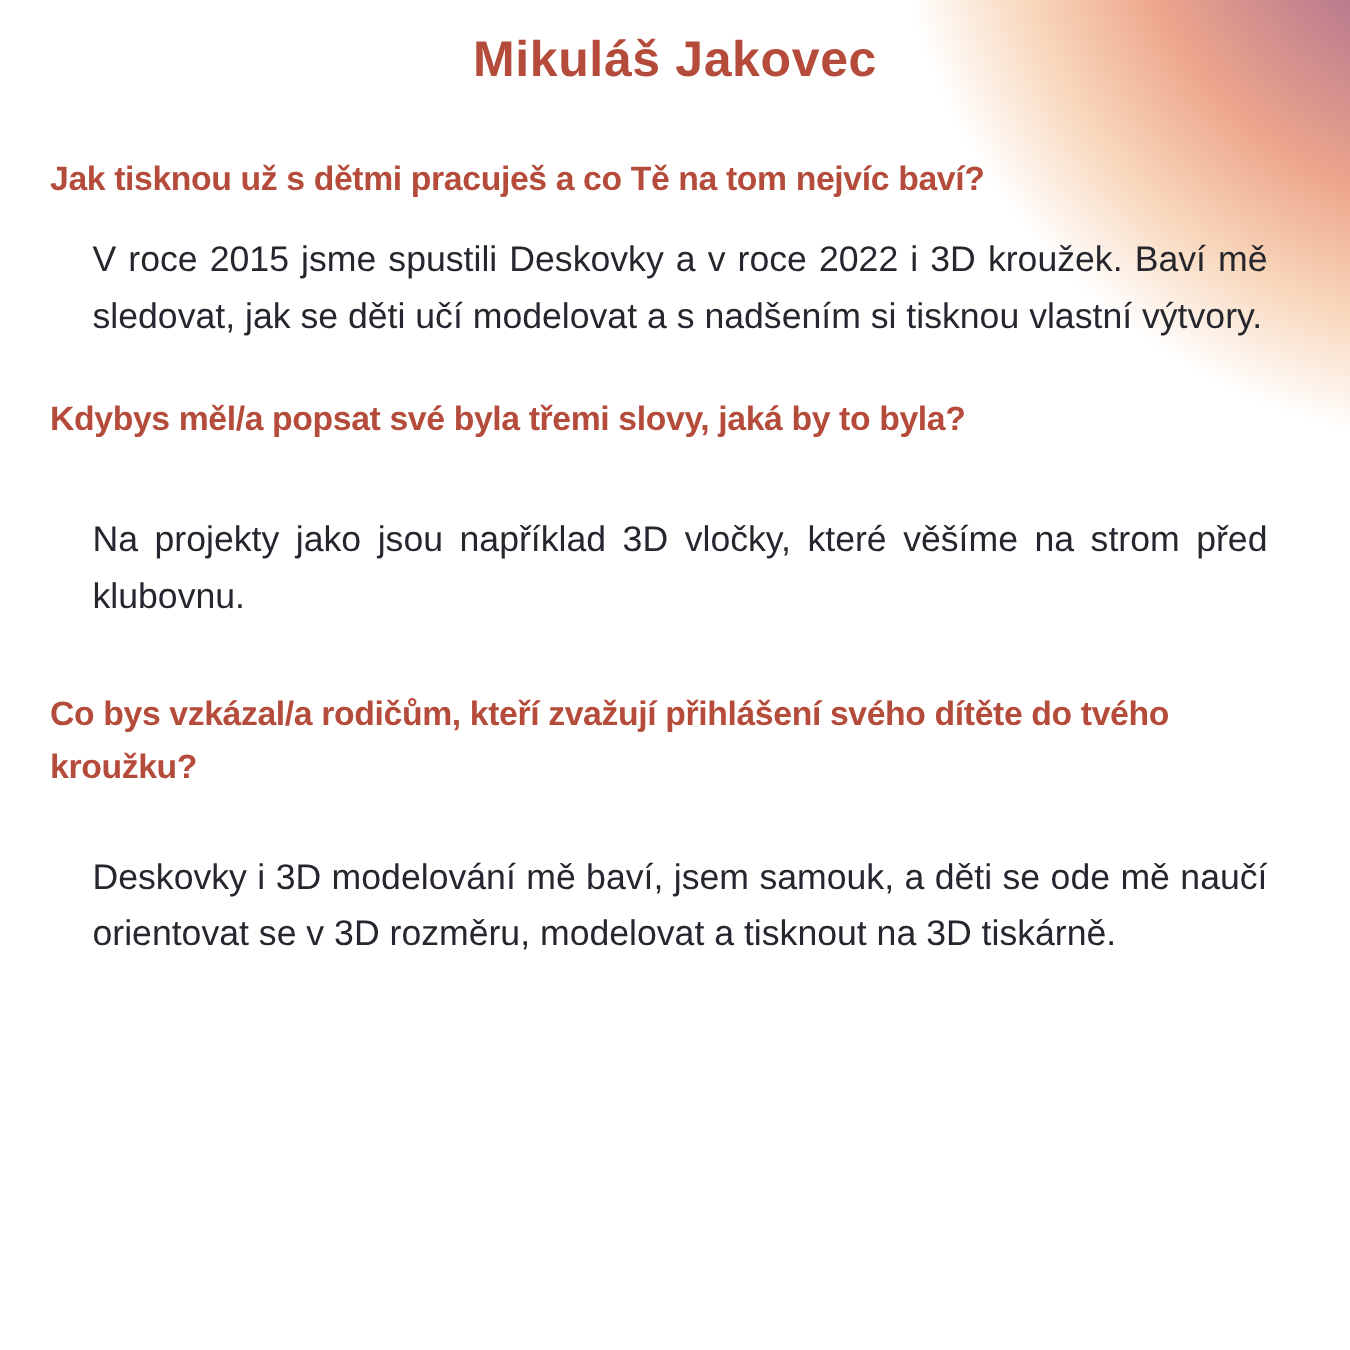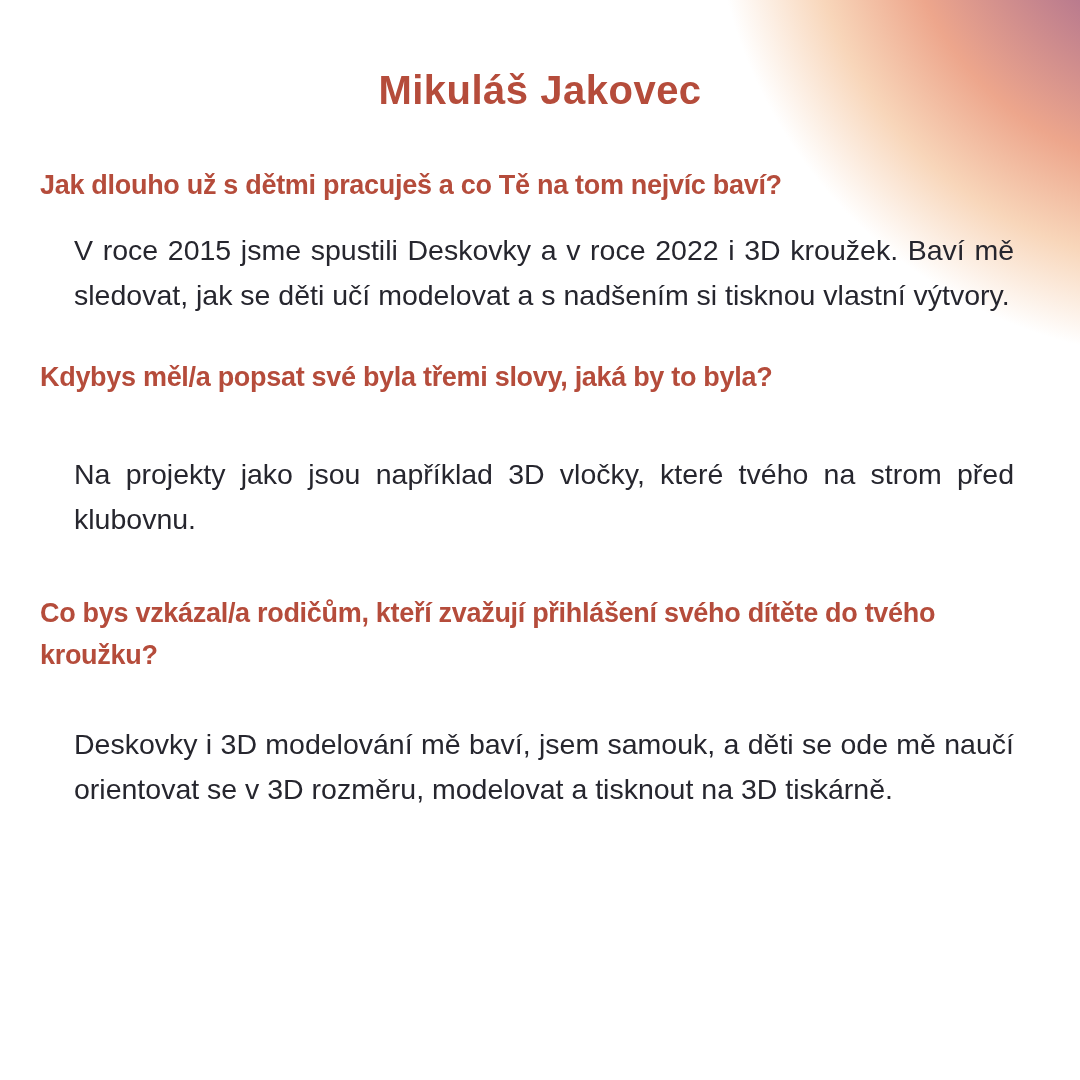--- a/index.html
+++ b/index.html
@@ -29,21 +29,21 @@
       var(--grad-peach) 56%,
       var(--grad-light) 74%,
       rgba(255,255,255,0) 92%);
     pointer-events: none;
   }
   .content {
     position: relative;
     padding: 0 40px;
   }
   .page-title {
-    margin: 70px 0 0 0;
+    margin: 28px 0 0 0;
     text-align: center;
     color: var(--accent);
     font-size: 40px;
     line-height: 1.0;
     font-weight: 800;
     letter-spacing: 0.5px;
   }
   .question {
     color: var(--accent);
     font-weight: 700;
@@ -74,30 +74,30 @@
 </head>
 <body>
 
 <div class="corner-gradient"></div>
 
 <div class="content">
 
   <h1 class="page-title">Mikuláš Jakovec</h1>
 
   <div class="qa-block">
-    <div class="question q1">Jak dlouho už s dětmi pracuješ a co Tě na tom nejvíc baví?</div>
+    <div class="question q1">Jak tisknou už s dětmi pracuješ a co Tě na tom nejvíc baví?</div>
     <div class="answer a1">V roce 2015 jsme spustili Deskovky a v roce 2022 i 3D kroužek. Baví mě sledovat, jak se děti učí modelovat a s nadšením si tisknou vlastní výtvory.</div>
   </div>
 
   <div class="qa-block">
     <div class="question q2">Kdybys měl/a popsat své byla třemi slovy, jaká by to byla?</div>
   </div>
 
   <div class="qa-block">
-    <div class="answer a3">Na projekty jako jsou například 3D vločky, které tvého na strom před klubovnu.</div>
+    <div class="answer a3">Na projekty jako jsou například 3D vločky, které věšíme na strom před klubovnu.</div>
   </div>
 
   <div class="qa-block">
     <div class="question q4">Co bys vzkázal/a rodičům, kteří zvažují přihlášení svého dítěte do tvého kroužku?</div>
     <div class="answer a4">Deskovky i 3D modelování mě baví, jsem samouk, a děti se ode mě naučí orientovat se v 3D rozměru, modelovat a tisknout na 3D tiskárně.</div>
   </div>
 
 </div>
 
 </body></html>

